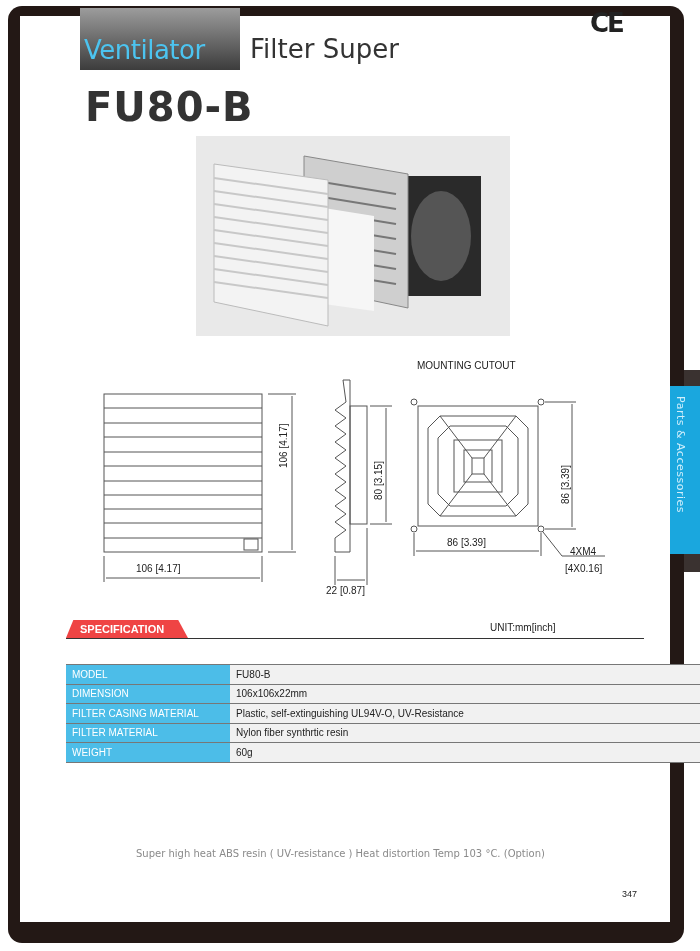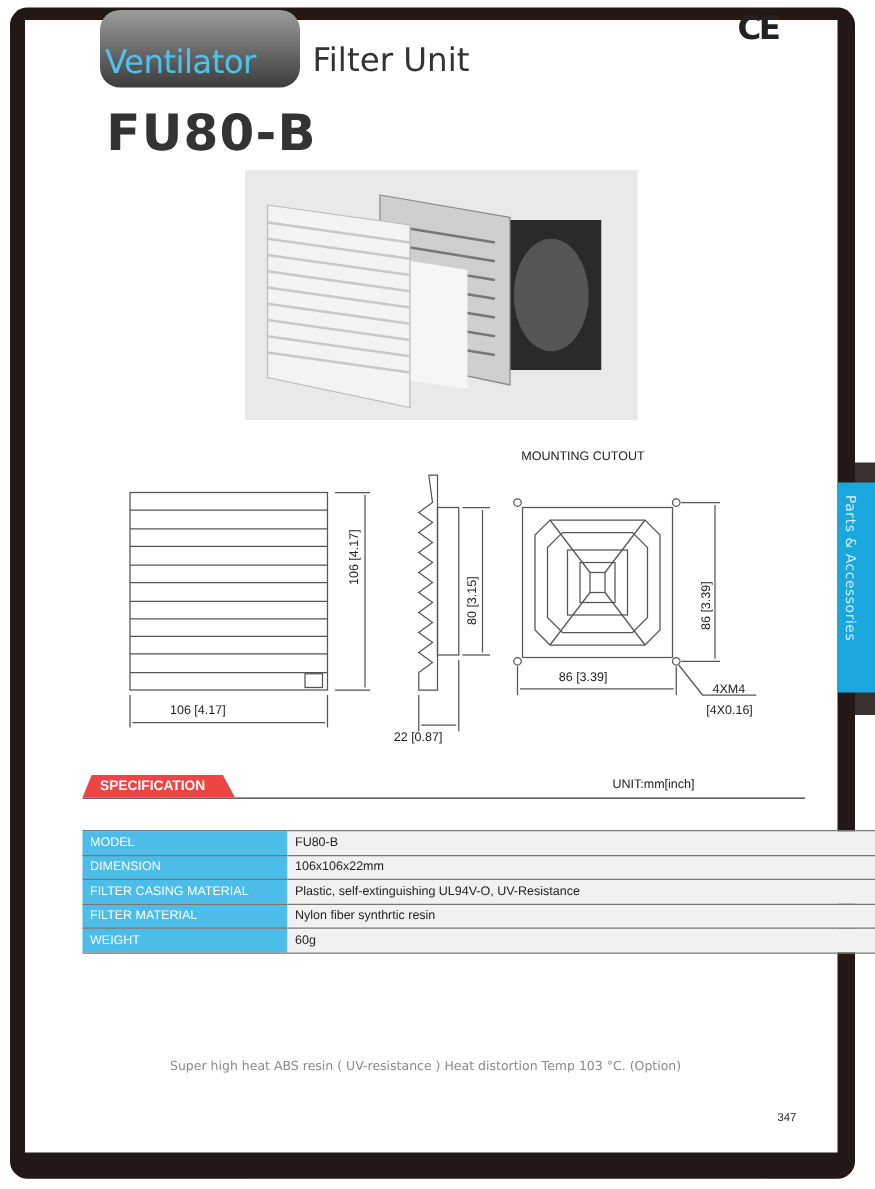--- a/index.html
+++ b/index.html
@@ -3,21 +3,21 @@
 <meta charset="utf-8">
 <style>
   html,body{margin:0;padding:0;}
   body{width:700px;height:951px;background:#ffffff;position:relative;overflow:hidden;font-family:"Liberation Sans",sans-serif;}
   .frame{position:absolute;left:8px;top:6px;width:676px;height:937px;background:#231815;border-radius:14px;}
   .page{position:absolute;left:20px;top:16px;width:650px;height:906px;background:#ffffff;}
   .side-tab{position:absolute;left:670px;top:386px;width:30px;height:168px;background:#1aa7de;}
   .side-tab span{position:absolute;left:4px;top:10px;writing-mode:vertical-rl;color:#cfeefb;font-size:11px;letter-spacing:0.5px;font-family:"DejaVu Sans",sans-serif;}
   .side-dark1{position:absolute;left:684px;top:370px;width:16px;height:20px;background:#3a3230;}
   .side-dark2{position:absolute;left:684px;top:552px;width:16px;height:20px;background:#3a3230;}
-  .title-tab{position:absolute;left:80px;top:8px;width:160px;height:62px;border-radius:16px;background:linear-gradient(#9c9c9c,#3c3c3c);}
+  .title-tab{position:absolute;left:80px;top:8px;width:160px;height:62px;border-radius:0;background:linear-gradient(#9c9c9c,#3c3c3c);}
   .title-tab span{position:absolute;left:4px;top:27px;font-size:26px;color:#4cc4f0;font-family:"DejaVu Sans",sans-serif;letter-spacing:-0.5px;}
   .title-rest{position:absolute;left:250px;top:34px;font-size:26px;color:#333;font-family:"DejaVu Sans",sans-serif;}
   .ce{position:absolute;left:590px;top:8px;font-size:26px;color:#222;font-weight:bold;font-family:"DejaVu Sans",sans-serif;letter-spacing:-2px;}
   .model{position:absolute;left:85px;top:84px;font-size:40px;color:#333;font-family:"DejaVu Sans",sans-serif;font-weight:bold;letter-spacing:1px;}
   .photo{position:absolute;left:196px;top:136px;width:314px;height:200px;background:#eaeaea;}
   .lbl{position:absolute;font-size:10px;color:#222;}
   .spec-head{position:absolute;left:66px;top:620px;height:18px;width:122px;background:#ef4444;clip-path:polygon(6% 0,92% 0,100% 100%,0 100%);}
   .spec-head span{position:absolute;left:14px;top:3px;color:#fff;font-size:11px;font-weight:bold;}
   .spec-line{position:absolute;left:66px;top:638px;width:578px;height:1px;background:#333;}
   table{position:absolute;left:66px;top:664px;width:668px;border-collapse:collapse;font-size:10px;}
@@ -35,21 +35,21 @@
 <div class="side-dark1"></div>
 <div class="side-dark2"></div>
 <div class="page"></div>
 <div class="side-tab">
     <span>Parts &amp; Accessories</span>
   </div>
 
 <div class="title-tab">
     <span>Ventilator</span>
   </div>
-<div class="title-rest">Filter Unit</div>
+<div class="title-rest">Filter Super</div>
 <div class="ce">CE</div>
 <div class="model">FU80-B</div>
 
 <div class="photo">
   <svg width="314" height="200" viewBox="0 0 314 200">
     <rect width="314" height="200" fill="#e9e9e9"></rect>
     <g>
         <rect x="210" y="40" width="75" height="120" fill="#2a2a2a"></rect>
         <ellipse cx="245" cy="100" rx="30" ry="45" fill="#555"></ellipse>
       </g>
@@ -130,21 +130,21 @@
         <line x1="545" y1="529" x2="576" y2="529"></line>
         <line x1="572" y1="404" x2="572" y2="527"></line>
       <line x1="414" y1="533" x2="414" y2="556"></line>
         <line x1="541" y1="533" x2="541" y2="556"></line>
         <line x1="416" y1="551" x2="539" y2="551"></line>
       <polyline points="543,532 562,556 605,556"></polyline>
     </g>
   </svg>
   <div class="lbl" style="left:136px;top:563px">106 [4.17]</div>
   <div class="lbl" style="left:278px;top:468px;transform:rotate(-90deg);transform-origin:left top;">106 [4.17]</div>
-  <div class="lbl" style="left:315px;top:585px">22 [0.87]</div>
+  <div class="lbl" style="left:326px;top:585px">22 [0.87]</div>
   <div class="lbl" style="left:373px;top:500px;transform:rotate(-90deg);transform-origin:left top;">80 [3.15]</div>
   <div class="lbl" style="left:417px;top:360px">MOUNTING CUTOUT</div>
   <div class="lbl" style="left:447px;top:537px">86 [3.39]</div>
   <div class="lbl" style="left:560px;top:504px;transform:rotate(-90deg);transform-origin:left top;">86 [3.39]</div>
   <div class="lbl" style="left:570px;top:546px">4XM4</div>
   <div class="lbl" style="left:565px;top:563px">[4X0.16]</div>
   <div class="lbl" style="left:490px;top:622px">UNIT:mm[inch]</div>
 </div>
 
 <div class="spec-head">

